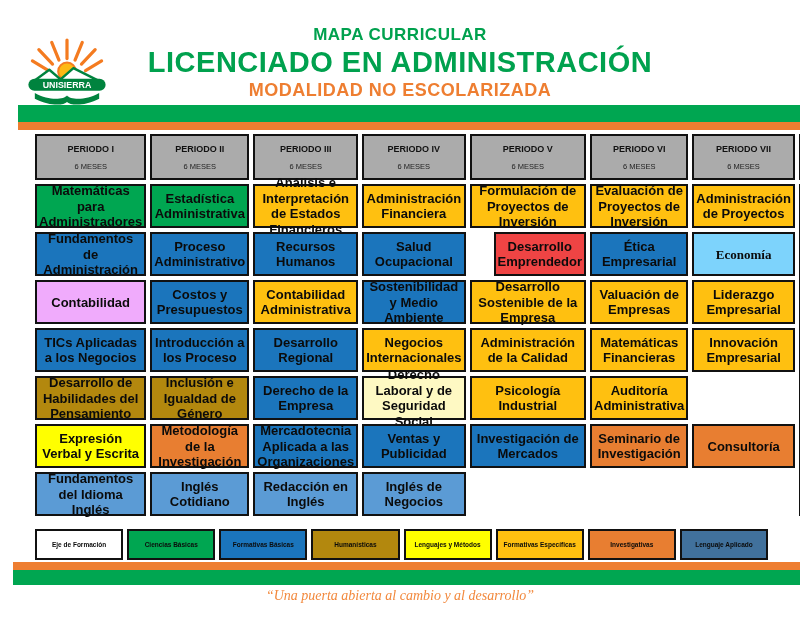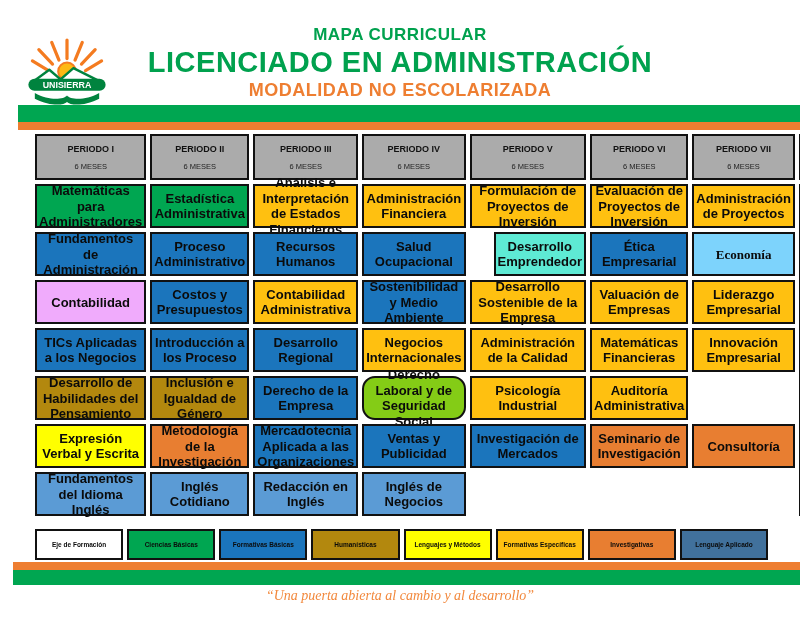--- a/index.html
+++ b/index.html
@@ -111,25 +111,25 @@
       <div class="course-card" style="grid-area: 3 / 3; background: rgb(27, 117, 188);">Recursos Humanos</div>
       <div class="course-card" style="grid-area: 4 / 3; background: rgb(255, 192, 16);">Contabilidad Administrativa</div>
       <div class="course-card" style="grid-area: 5 / 3; background: rgb(27, 117, 188);">Desarrollo Regional</div>
       <div class="course-card" style="grid-area: 6 / 3; background: rgb(27, 117, 188);">Derecho de la Empresa</div>
       <div class="course-card" style="grid-area: 7 / 3; background: rgb(27, 117, 188);">Mercadotecnia Aplicada a las Organizaciones</div>
       <div class="course-card" style="grid-area: 8 / 3; background: rgb(91, 155, 213);">Redacción en Inglés</div>
       <div class="course-card" style="grid-area: 2 / 4; background: rgb(255, 192, 16);">Administración Financiera</div>
       <div class="course-card" style="grid-area: 3 / 4; background: rgb(27, 117, 188);">Salud Ocupacional</div>
       <div class="course-card" style="grid-area: 4 / 4; background: rgb(27, 117, 188);">Sostenibilidad y Medio Ambiente</div>
       <div class="course-card" style="grid-area: 5 / 4; background: rgb(255, 192, 16);">Negocios Internacionales</div>
-      <div class="course-card" style="grid-area: 6 / 4; background: #84cc16; border-radius: 13px;">Derecho Laboral y de Seguridad Social</div>
+      <div class="course-card" style="grid-area: 6 / 4; background: #fef9c3;">Derecho Laboral y de Seguridad Social</div>
       <div class="course-card" style="grid-area: 7 / 4; background: rgb(27, 117, 188);">Ventas y Publicidad</div>
       <div class="course-card" style="grid-area: 8 / 4; background: rgb(91, 155, 213);">Inglés de Negocios</div>
       <div class="course-card" style="grid-area: 2 / 5; background: rgb(255, 192, 16);">Formulación de Proyectos de Inversión</div>
-      <div class="course-card" style="grid-area: 3 / 5; background: #5eead4; margin-left: 24px;">Desarrollo Emprendedor</div>
+      <div class="course-card" style="grid-area: 3 / 5; background: #ef4444; margin-left: 24px;">Desarrollo Emprendedor</div>
       <div class="course-card" style="grid-area: 4 / 5; background: rgb(255, 192, 16);">Desarrollo Sostenible de la Empresa</div>
       <div class="course-card" style="grid-area: 5 / 5; background: rgb(255, 192, 16);">Administración de la Calidad</div>
       <div class="course-card" style="grid-area: 6 / 5; background: rgb(255, 192, 16);">Psicología Industrial</div>
       <div class="course-card" style="grid-area: 7 / 5; background: rgb(27, 117, 188);">Investigación de Mercados</div>
       <div class="course-card" style="grid-area: 2 / 6; background: rgb(255, 192, 16);">Evaluación de Proyectos de Inversión</div>
       <div class="course-card" style="grid-area: 3 / 6; background: rgb(27, 117, 188);">Ética Empresarial</div>
       <div class="course-card" style="grid-area: 4 / 6; background: rgb(255, 192, 16);">Valuación de Empresas</div>
       <div class="course-card" style="grid-area: 5 / 6; background: rgb(255, 192, 16);">Matemáticas Financieras</div>
       <div class="course-card" style="grid-area: 6 / 6; background: rgb(255, 192, 16);">Auditoría Administrativa</div>
       <div class="course-card" style="grid-area: 7 / 6; background: rgb(232, 126, 49);">Seminario de Investigación</div>

